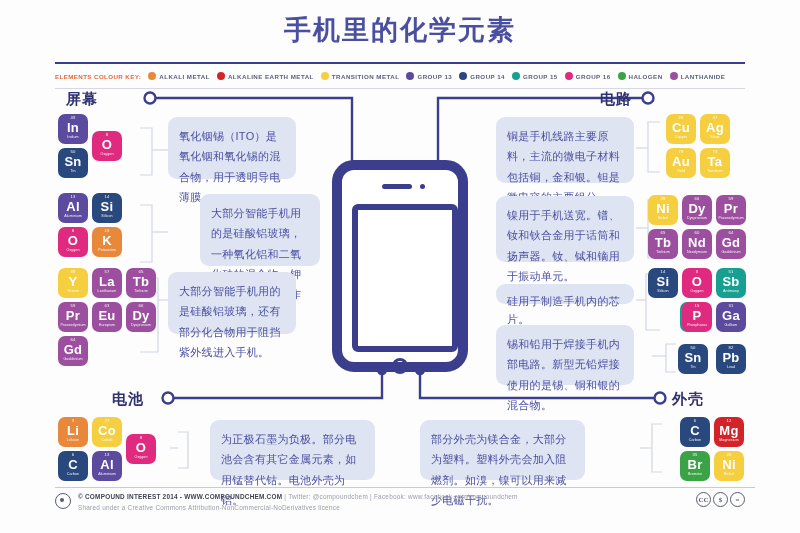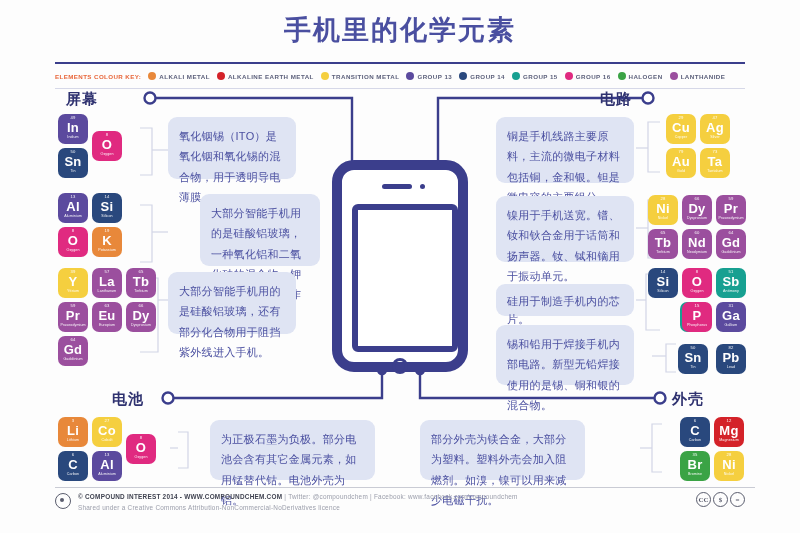--- a/index.html
+++ b/index.html
@@ -461,21 +461,21 @@
   <div class="tile" style="left:682px; top:302px; background:#e02a80">
     <span class="num">15</span>
     <span class="sym">P</span>
     <span class="name">Phosphorus</span>
   </div>
   <div class="tile" style="left:716px; top:302px; background:#5b4a9e">
     <span class="num">31</span>
     <span class="sym">Ga</span>
     <span class="name">Gallium</span>
   </div>
-  <div class="bubble" style="left:496px; top:284px; width:138px; height:32px; line-height:1.6;">硅用于制造手机内的芯片。</div>
+  <div class="bubble" style="left:496px; top:284px; width:138px; height:20px; line-height:1.6;">硅用于制造手机内的芯片。</div>
 
   <div class="tile" style="left:678px; top:344px; background:#29487d">
     <span class="num">50</span>
     <span class="sym">Sn</span>
     <span class="name">Tin</span>
   </div>
   <div class="tile" style="left:716px; top:344px; background:#29487d">
     <span class="num">82</span>
     <span class="sym">Pb</span>
     <span class="name">Lead</span>

